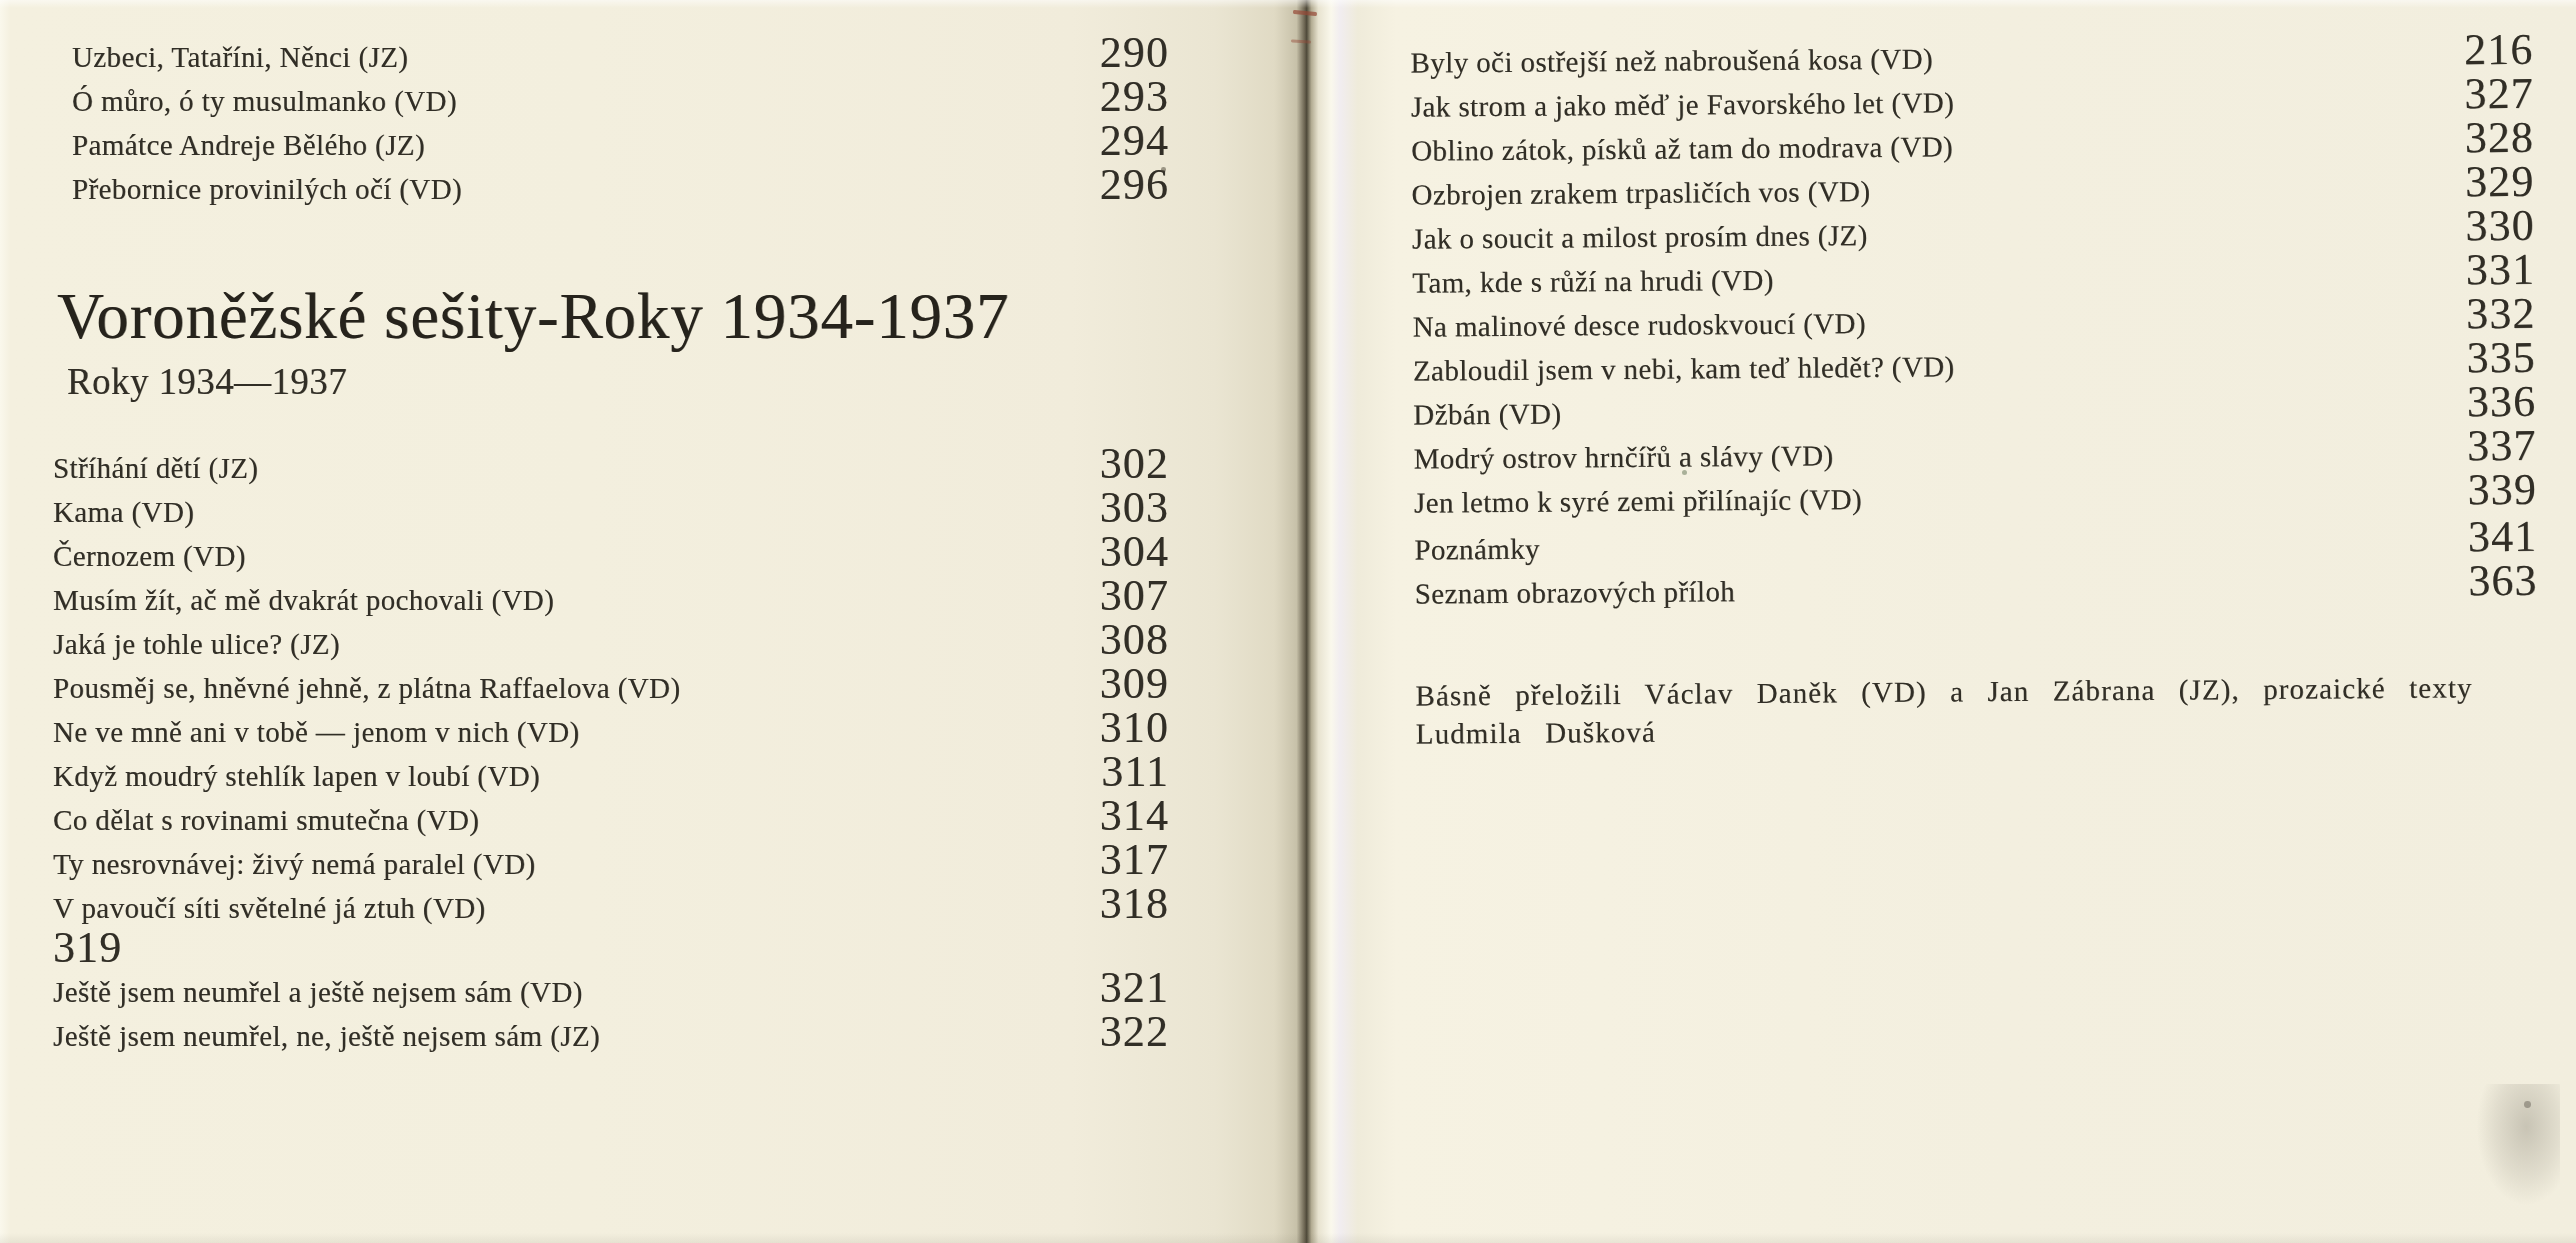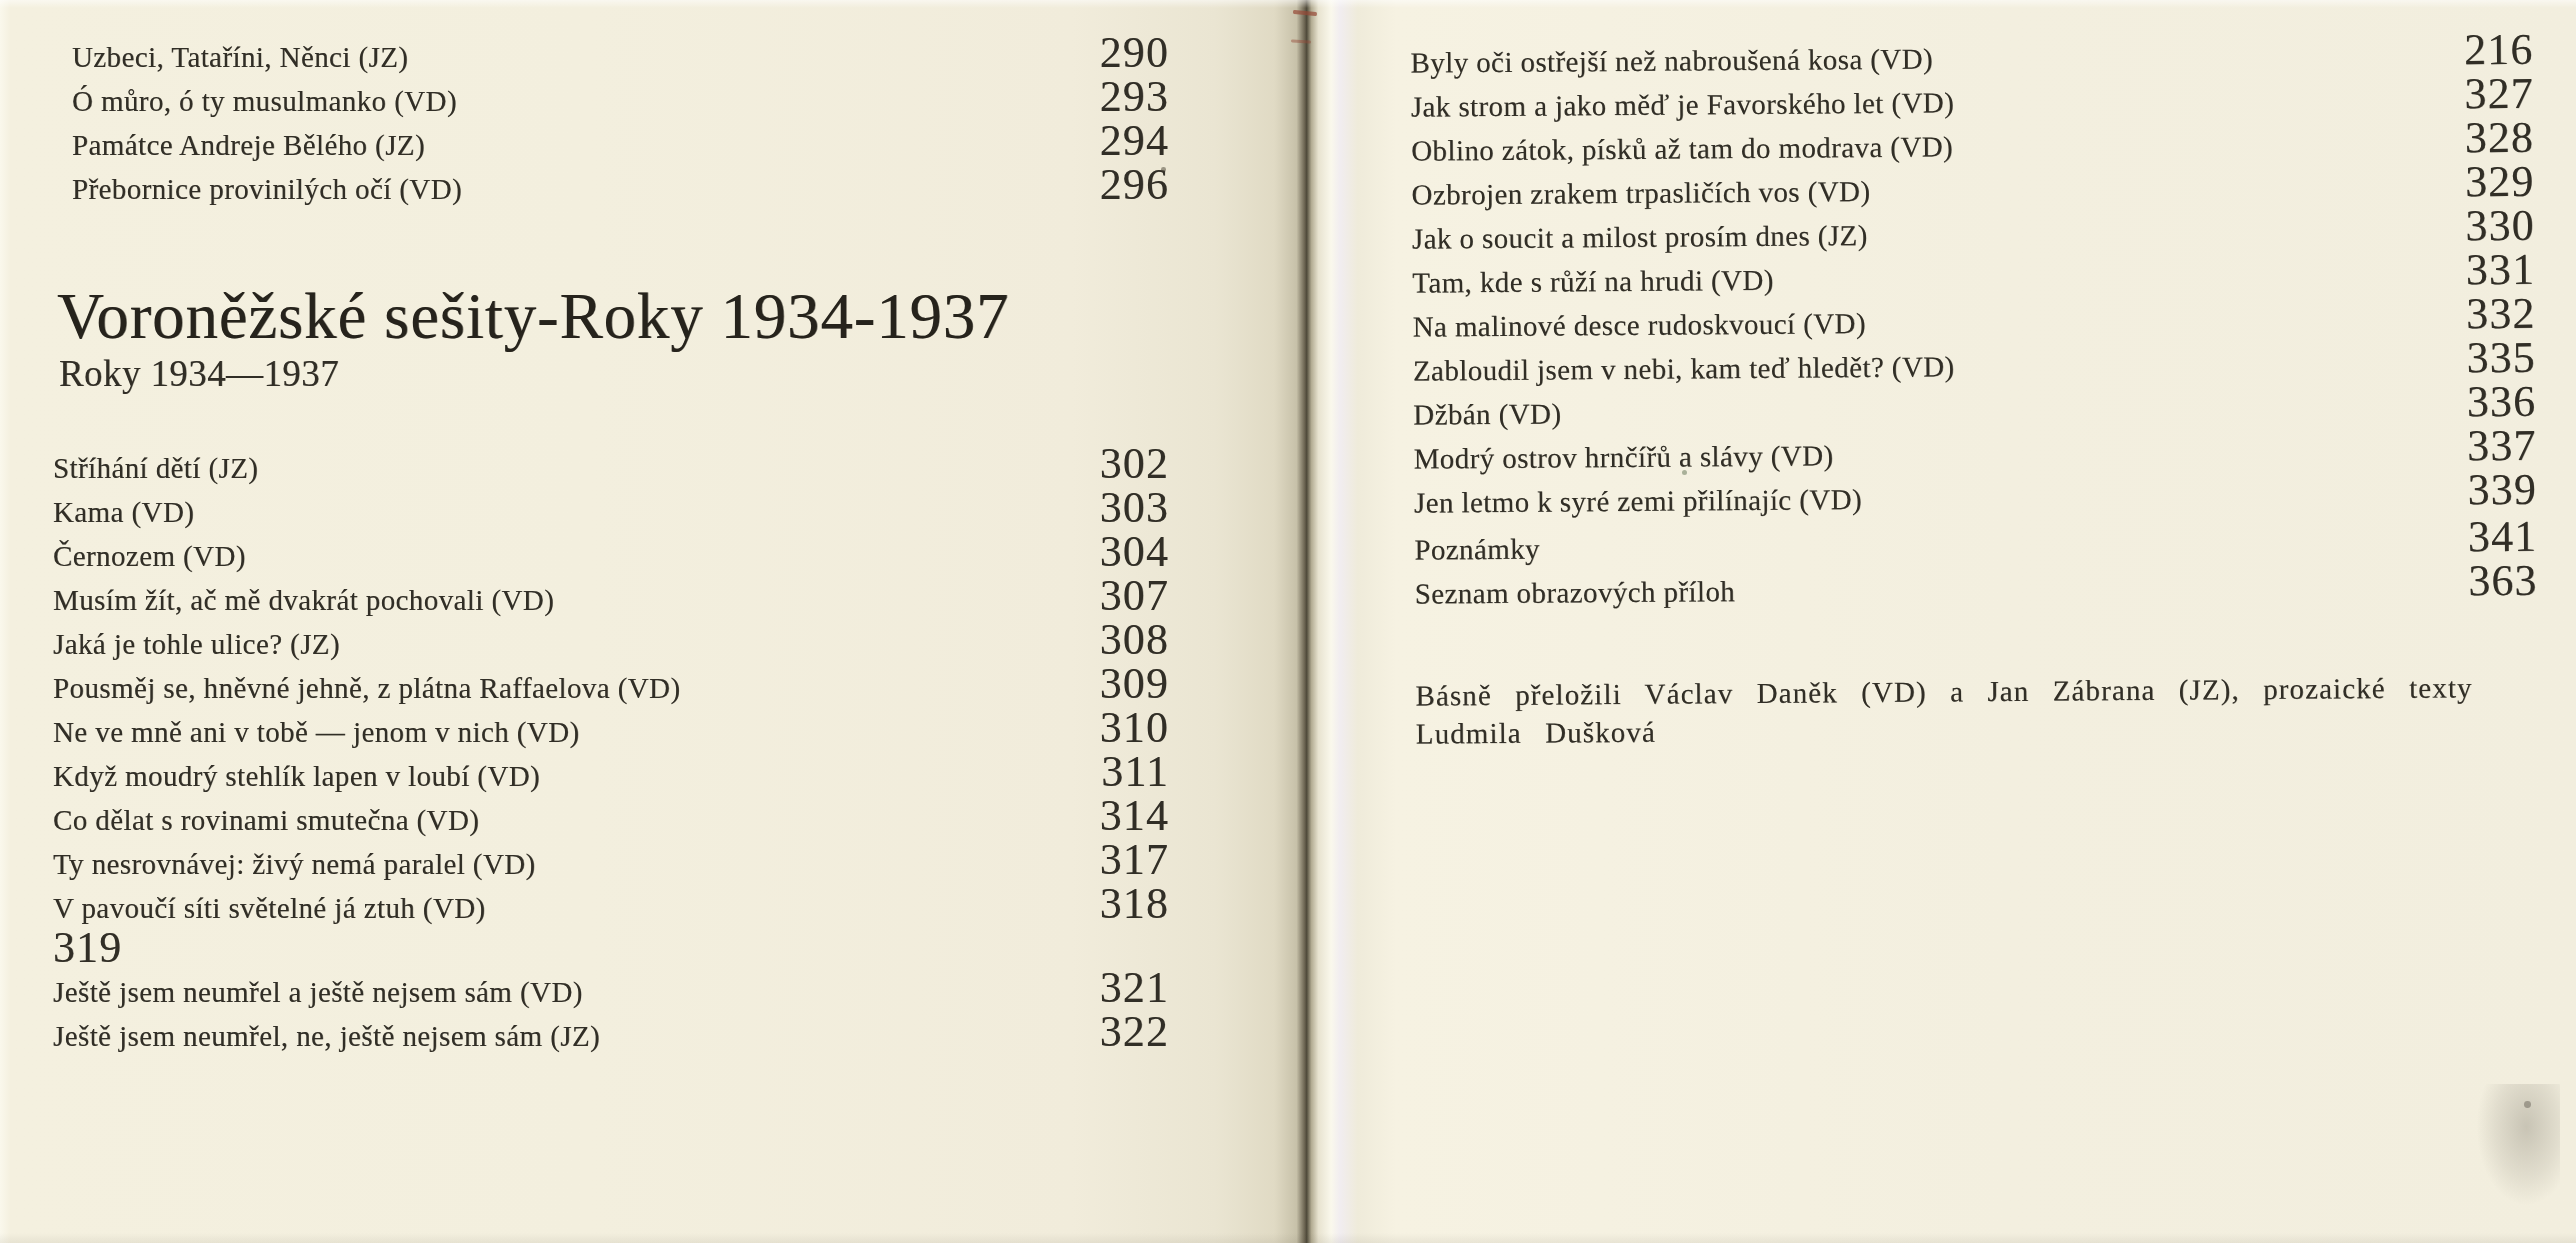--- a/index.html
+++ b/index.html
@@ -47,21 +47,21 @@
     text-shadow:0.4px 0.2px 0 rgba(46,43,36,.45);
     text-align:center;
   }
   .section-heading{
     position:absolute;left:53px;top:280px;margin:4px;
     font-size:65px;font-weight:normal;line-height:1;letter-spacing:0.8px;
     color:var(--ink-heading,#26231c);white-space:nowrap;
     text-shadow:0.6px 0.3px 0 rgba(38,35,28,.5);
   }
   .section-subheading{
-    position:absolute;left:55px;top:351px;margin:4px;
+    position:absolute;left:55px;top:351px;margin:12px;
     font-size:37px;font-weight:normal;line-height:1;letter-spacing:0.4px;
     text-shadow:0.5px 0.2px 0 rgba(49,46,38,.45);white-space:nowrap;
   }
   .right-content{
     position:absolute;left:1361px;top:0;width:1215px;height:1244px;
     transform:rotate(-0.45deg);transform-origin:0 0;
   }
   .colophon{
     position:absolute;left:49px;top:648px;width:1156px;
     font-size:29px;line-height:38px;letter-spacing:1.1px;word-spacing:15px;

